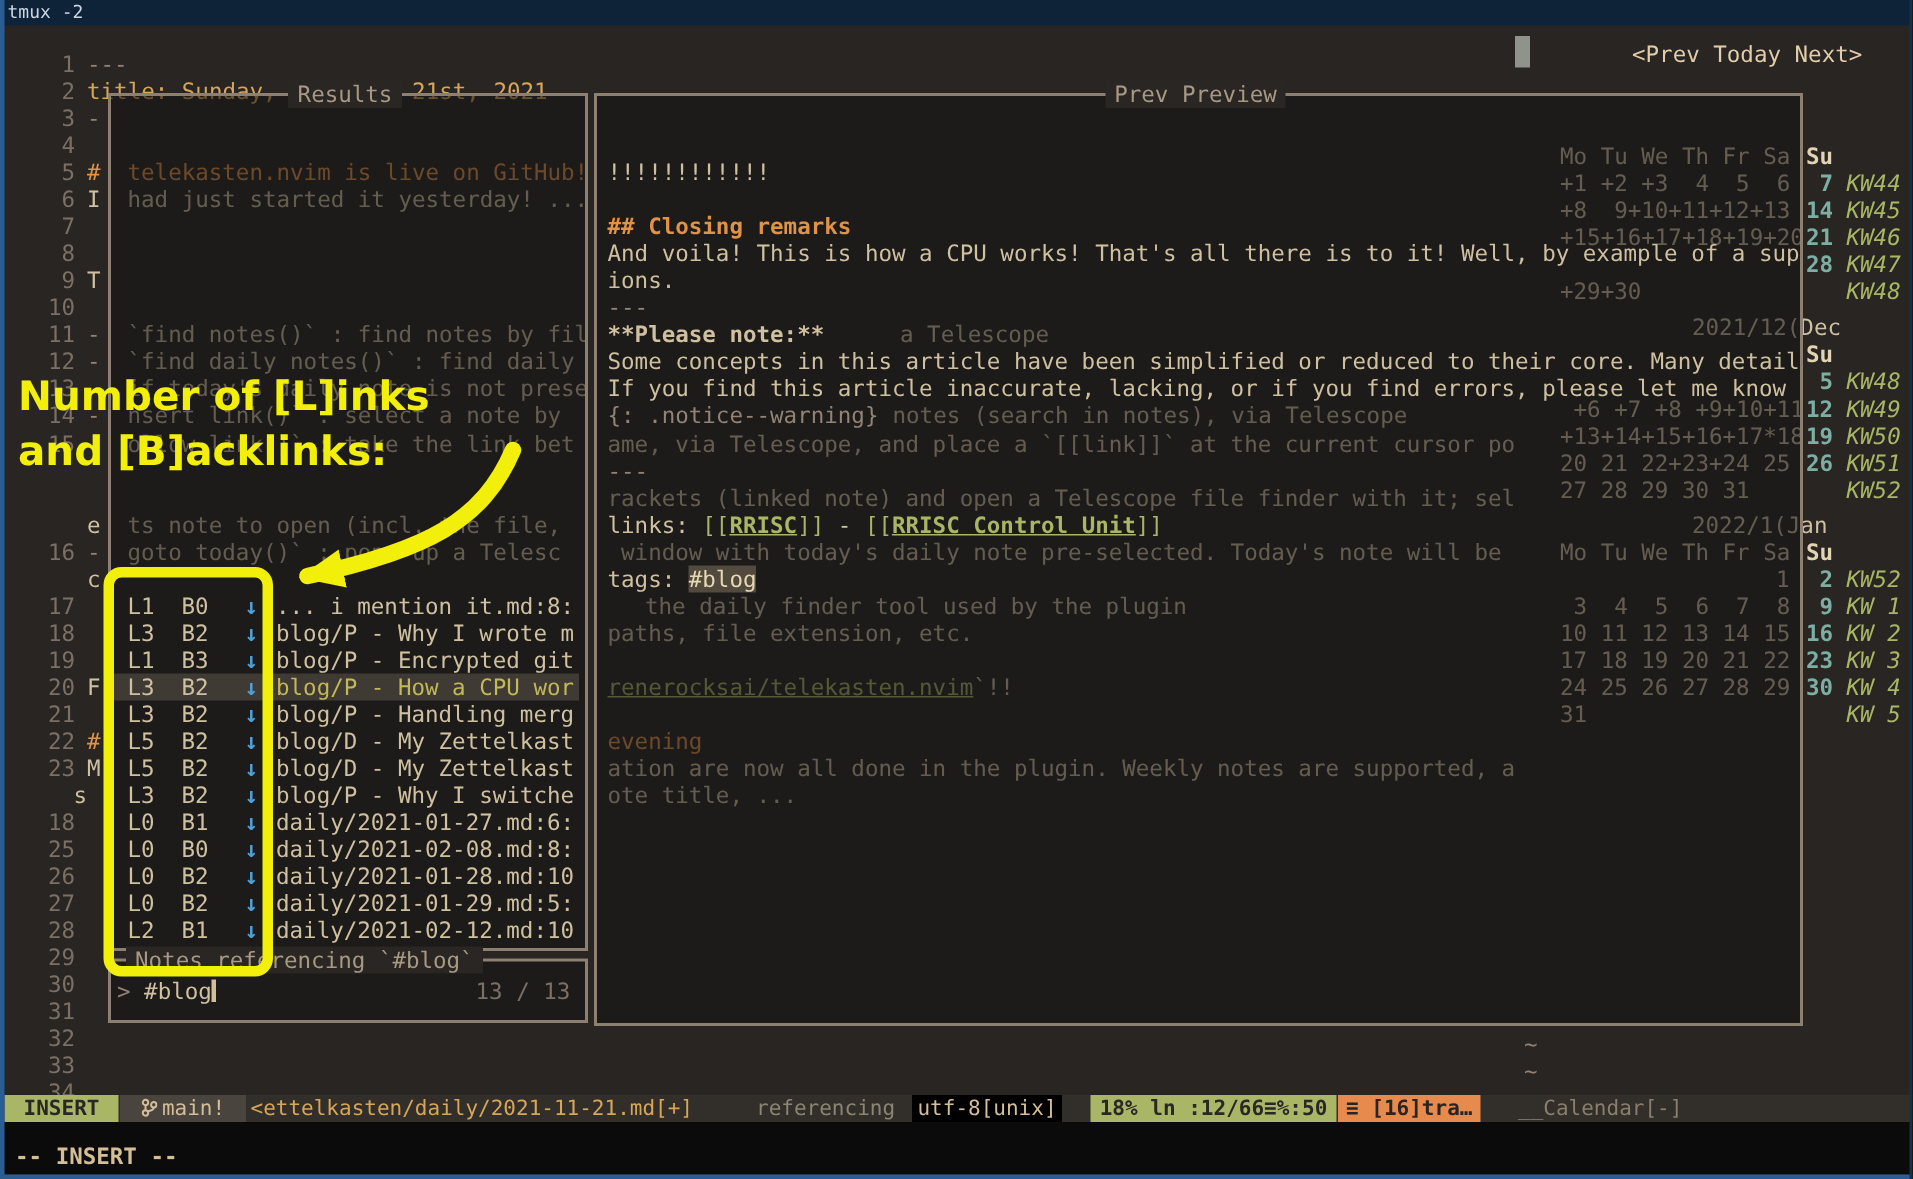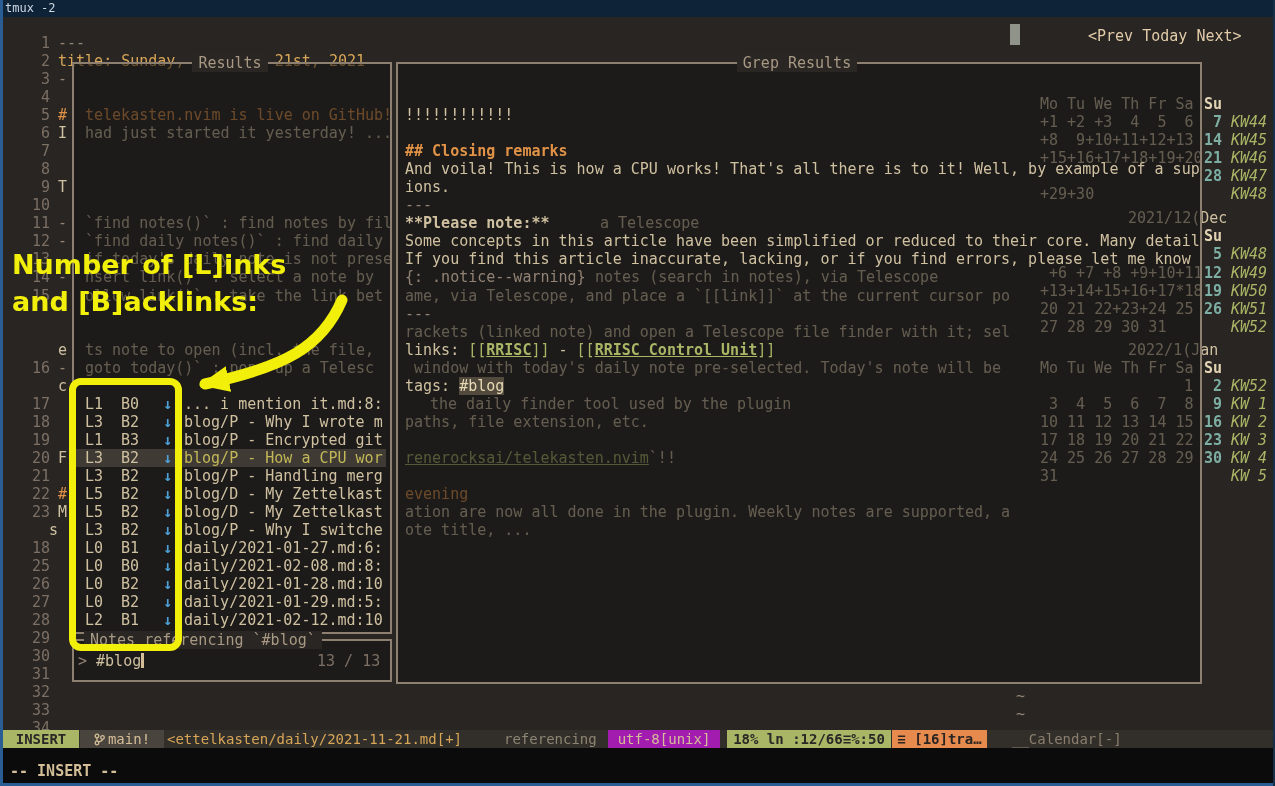--- a/index.html
+++ b/index.html
@@ -57,21 +57,21 @@
 
   
   .statusline{position:absolute;left:0;top:730px;width:1275px;height:18px;background:#322e2a;z-index:5;
               font:14px/18px "DejaVu Sans Mono",monospace;}
   .seg{position:absolute;top:0;height:18px;white-space:pre;}
   .seg.mode{left:3px;width:76px;background:#a9b665;color:#2a2827;font-weight:bold;text-align:center;}
   .seg.branch{left:80px;width:84px;background:#4a443f;color:#d4be98;text-align:center;}
   .seg.branch svg{vertical-align:-2px;margin-right:3px;}
   .seg.file{left:167px;color:#d8a657;}
   .seg.plugin{left:504px;color:#8d8573;}
-  .seg.enc{left:608px;width:112px;background:#a21caf;color:#d4be98;text-align:center;}
+  .seg.enc{left:608px;width:100px;background:#000000;color:#d4be98;text-align:center;}
   .seg.pos{left:727px;width:164px;background:#a9b665;color:#2a2827;font-weight:bold;text-align:center;}
   .seg.warn{left:892px;width:95px;background:#e78a4e;color:#2a2422;font-weight:bold;text-align:center;}
   .seg.calstat{left:1012px;color:#8a7f6e;}
 
   
   .cmdarea{position:absolute;left:0;top:748px;width:1275px;height:35px;background:#0b0b0b;z-index:5;}
   .cmdtext{position:absolute;left:10px;top:14px;font:15px/18px "DejaVu Sans Mono",monospace;font-weight:bold;color:#d4be98;white-space:pre;}
 
   
   .cursor{display:inline-block;width:3px;height:15px;background:#d4be98;vertical-align:-2px;}
@@ -219,21 +219,21 @@
     </div>
 
   <div class="layer" id="win-layer">
     <div class="float" style="left:72px;top:62px;width:316px;height:568px"></div>
     <div class="float" style="left:72px;top:639px;width:316px;height:39px"></div>
     <div class="float" style="left:396px;top:62px;width:802px;height:618px"></div>
   </div>
 
   <div class="layer" id="fg-layer">
     <div class="win-title ctr" style="left:72px;top:54px;width:316px"><span>Results</span></div>
-    <div class="win-title ctr" style="left:396px;top:54px;width:802px"><span>Grep Results</span></div>
+    <div class="win-title ctr" style="left:396px;top:54px;width:802px"><span>Prev Preview</span></div>
     <div class="win-title" style="left:84px;top:631px"><span>Notes referencing `#blog`</span></div>
 
     <div class="tl" style="left:78px;top:652px"><span class="c-gray">&gt;</span><span> </span><span class="c-fg">#blog</span><span class="cursor"></span></div>
     <div class="tl c-dim" style="left:317px;top:652px">13 / 13</div>
   <div class="ritem" style="top: 395px;"><span class="rl">L1</span><span class="rb">B0</span><span class="ric">↓</span><span class="rt">... i mention it.md:8:</span></div>
       <div class="ritem" style="top: 413px;"><span class="rl">L3</span><span class="rb">B2</span><span class="ric">↓</span><span class="rt">blog/P - Why I wrote m</span></div>
       <div class="ritem" style="top: 431px;"><span class="rl">L1</span><span class="rb">B3</span><span class="ric">↓</span><span class="rt">blog/P - Encrypted git</span></div>
       <div class="ritem sel" style="top: 449px;"><span class="rl">L3</span><span class="rb">B2</span><span class="ric">↓</span><span class="rt">blog/P - How a CPU wor</span></div>
       <div class="ritem" style="top: 467px;"><span class="rl">L3</span><span class="rb">B2</span><span class="ric">↓</span><span class="rt">blog/P - Handling merg</span></div>
       <div class="ritem" style="top: 485px;"><span class="rl">L5</span><span class="rb">B2</span><span class="ric">↓</span><span class="rt">blog/D - My Zettelkast</span></div>

